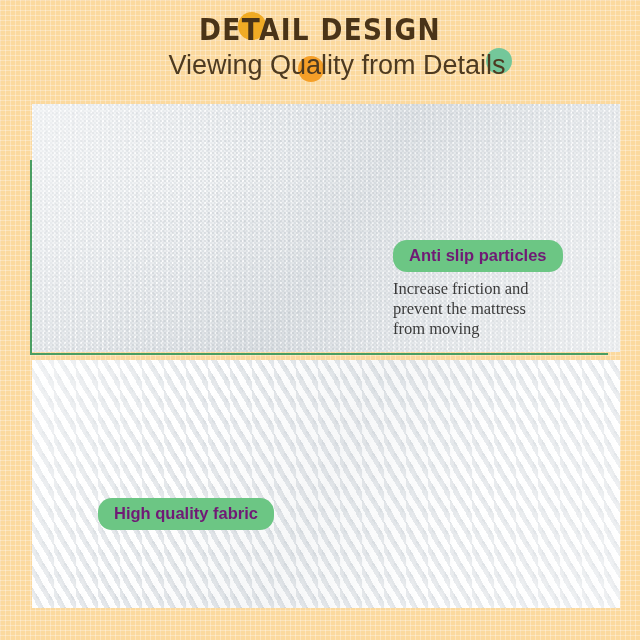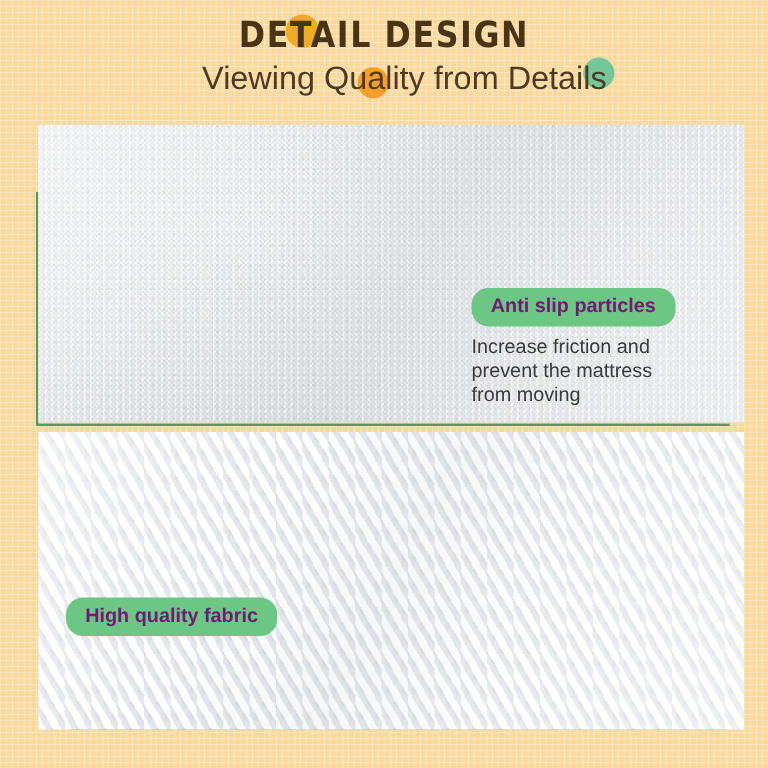--- a/index.html
+++ b/index.html
@@ -189,29 +189,29 @@
     font-weight: bold;
     font-size: 16.5px;
     line-height: 1;
     padding: 7px 16px 8px 16px;
     border-radius: 14px;
     white-space: nowrap;
   }
 
   .desc {
     margin-top: 7px;
-    font-family: Liberation Sans, sans-serif;
+    font-family: Liberation Serif, serif;
     font-size: 16.5px;
     line-height: 1.22;
     color: #3b3b3b;
     white-space: pre-line;
   }
 
   #callout-1 { left: 393px; top: 240px; }
-  #callout-2 { left: 55px;  top: 498px; }
+  #callout-2 { left: 55px;  top: 498px; padding-left: 43px; }
 
 </style>
 </head>
 <body>
 
 <div id="page">
 
   <div id="header">
     <div class="deco-dot" id="dot-title"></div>
     <div class="deco-dot" id="dot-sub"></div>

